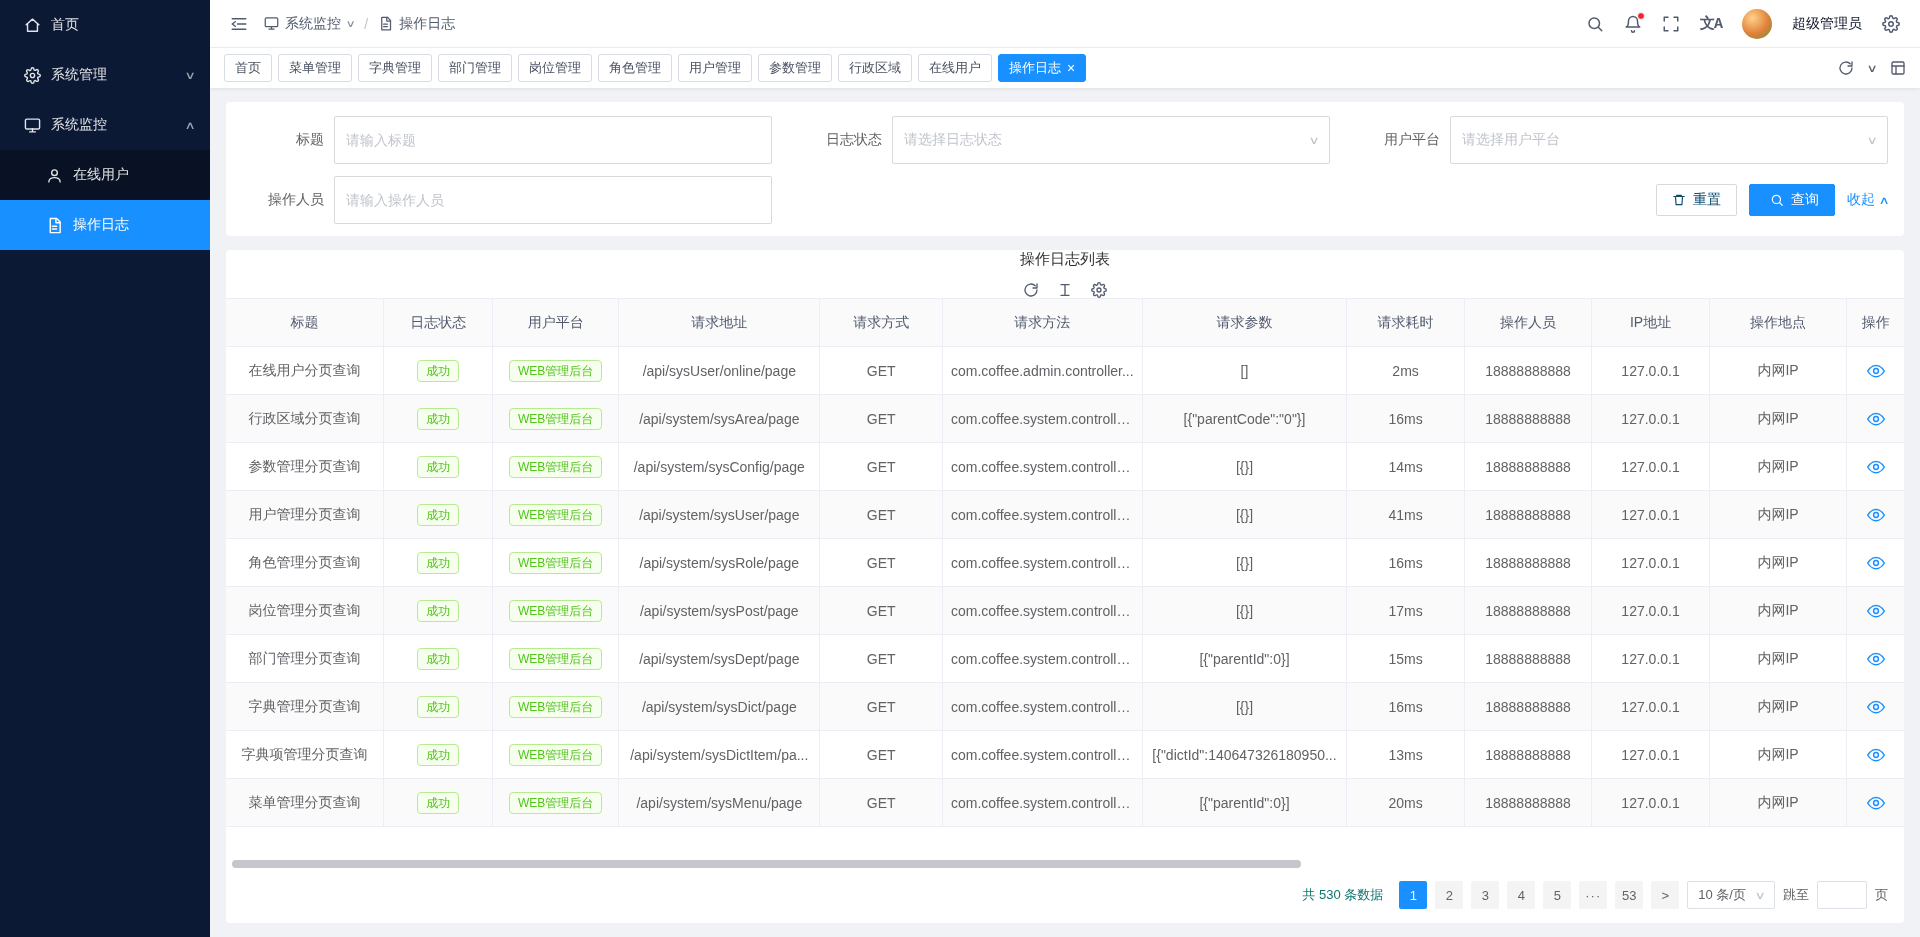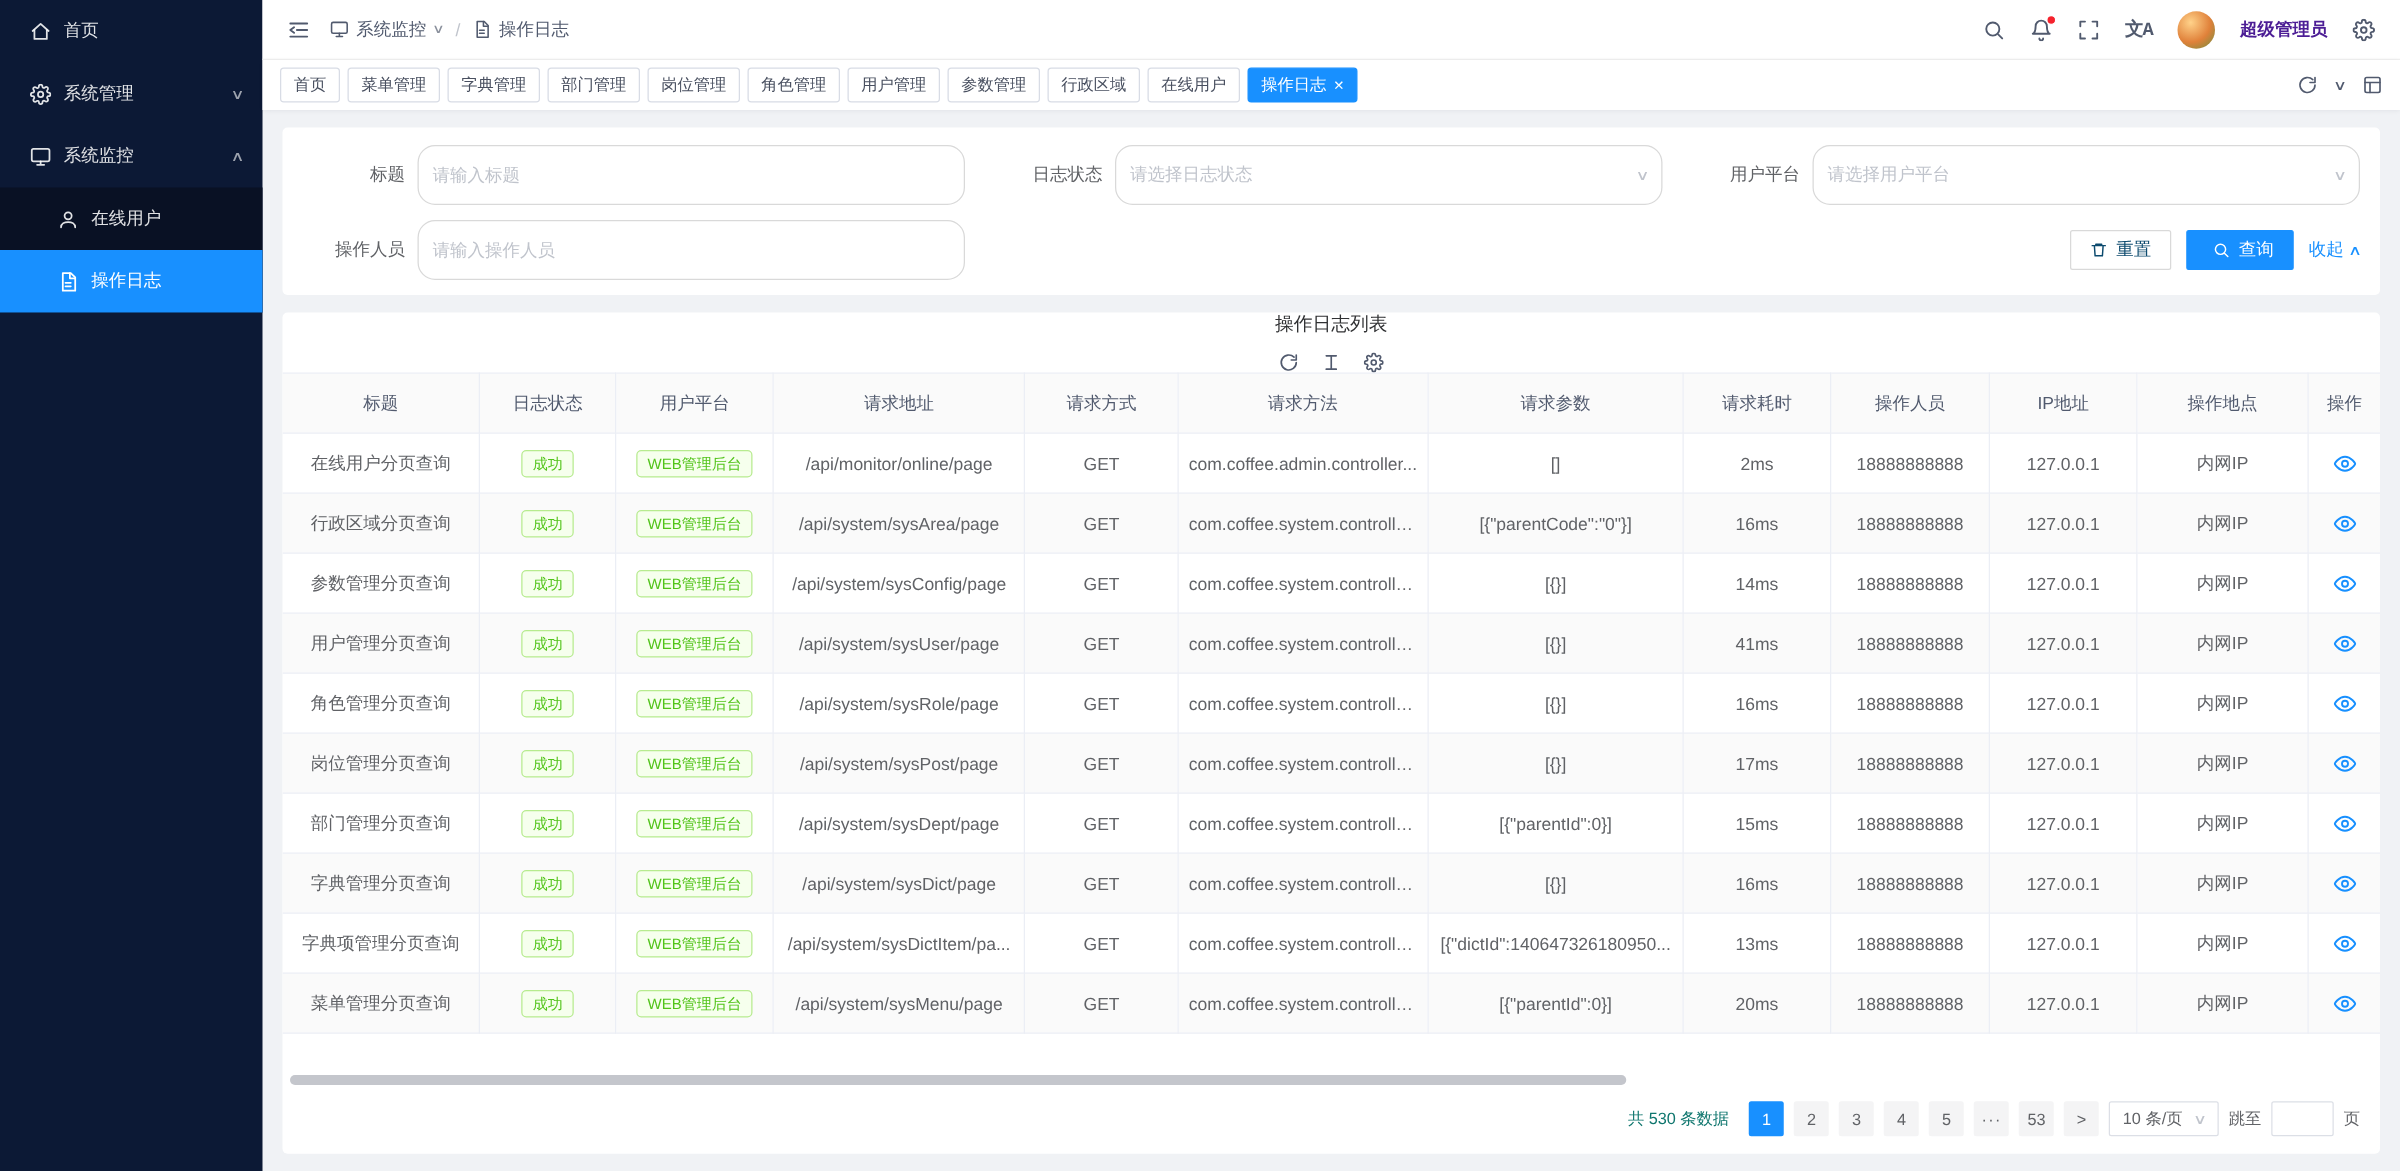--- a/index.html
+++ b/index.html
@@ -38,21 +38,21 @@
   .bcicon { width:15px; height:15px; color:#515a6e; }
   .bcicon svg { width:100%; height:100%; display:block; }
   .bc-arrow { font-size:10px; color:#8a909c; transform:scaleX(1.4); }
   .bc-sep { color:#c0c4cc; }
   .topbar-right { margin-left:auto; display:flex; align-items:center; gap:20px; }
   .badge-dot { position:absolute; top:-3px; right:-3px; width:8px; height:8px; background:#f5222d;
     border-radius:50%; border:1px solid #fff; }
   .translate { width:auto; font-size:15px; font-weight:bold; letter-spacing:-1px;font-family:Liberation Mono, monospace; }
   .avatar { width:30px; height:30px; border-radius:50%; flex-shrink:0; cursor:pointer;
     background:radial-gradient(circle at 35% 30%, #ffd28a, #e0813a 55%, #6b8e3f 100%); }
-  .username { color:#4c1d95; cursor:pointer; white-space:nowrap;font-weight:bold; }
+  .username { color:#0f172a; cursor:pointer; white-space:nowrap; }
 
   
   .tabbar { height:40px; background:#fff; box-shadow:0 1px 4px rgba(0,21,41,.08);
     display:flex; align-items:center; padding:0 14px; position:relative; z-index:1; }
   .tab-list { display:flex; align-items:center; gap:6px; flex:1; min-width:0; }
   .tab { height:28px; padding:0 10px; display:inline-flex; align-items:center; gap:6px;
     border:1px solid #d8dce5; border-radius:3px; background:#fff; color:#495060; font-size:13px;
     cursor:pointer; white-space:nowrap; }
   .tab.active { background:#1890ff; border-color:#1890ff; color:#fff; }
   .tab-close { font-size:14px; line-height:1; cursor:pointer; }
@@ -60,21 +60,21 @@
   .tab-arrow { font-size:11px; color:#515a6e; cursor:pointer; transform:scaleX(1.4); }
 
   
   .content { flex:1; min-height:0; padding:14px 16px; display:flex; flex-direction:column; gap:14px; }
 
   
   .filter-card { background:#fff; border-radius:4px; padding:14px 16px 12px; }
   .filter-grid { display:grid; grid-template-columns:1fr 1fr 1fr; column-gap:28px; row-gap:12px; }
   .field { display:flex; align-items:center; gap:10px; min-width:0; }
   .field-label { width:82px; flex-shrink:0; text-align:right; color:#606266; white-space:nowrap; }
-  .field-input, .field-select { flex:1; height:48px; border:1px solid #d9d9d9; border-radius:14px;
+  .field-input, .field-select { flex:1; height:48px; border:1px solid #d9d9d9; border-radius:2px;
     background:#fff; font-size:14px; padding:16px 11px; min-width:0; }
   .field-input { color:#303133; font-family:inherit; outline:none; }
   .field-input::placeholder { color:#c0c4cc; }
   .field-select { display:flex; align-items:center; justify-content:space-between; gap:8px;
     color:#c0c4cc; cursor:pointer; }
   .sel-arrow { color:#c0c4cc; font-size:11px; transform:scaleX(1.4); flex-shrink:0; }
   .filter-actions { grid-column:2 / 4; display:flex; align-items:center; justify-content:flex-end; gap:12px; }
   .btn { height:32px; padding:0 15px; border-radius:2px; font-size:14px; display:inline-flex;
     align-items:center; gap:7px; cursor:pointer; font-family:inherit; }
   .btn .bicon { width:14px; height:14px; display:inline-flex; }
@@ -405,21 +405,21 @@
                   <th>IP地址</th>
                   <th>操作地点</th>
                   <th>操作</th>
                 </tr>
               </thead>
             <tbody>
                 <tr>
                   <td>在线用户分页查询</td>
                   <td><span class="badge">成功</span></td>
                   <td><span class="badge">WEB管理后台</span></td>
-                  <td>/api/monitor/online/page</td>
+                  <td>/api/sysUser/online/page</td>
                   <td>GET</td>
                   <td>com.coffee.admin.controller...</td>
                   <td>[]</td>
                   <td>2ms</td>
                   <td>18888888888</td>
                   <td>127.0.0.1</td>
                   <td>内网IP</td>
                   <td><span class="eye-btn">
                       <svg viewBox="0 0 24 24" fill="none" stroke="#1890ff" stroke-width="2" stroke-linecap="round" stroke-linejoin="round">
                         <path d="M1 12s4-7.5 11-7.5S23 12 23 12s-4 7.5-11 7.5S1 12 1 12z"></path>

